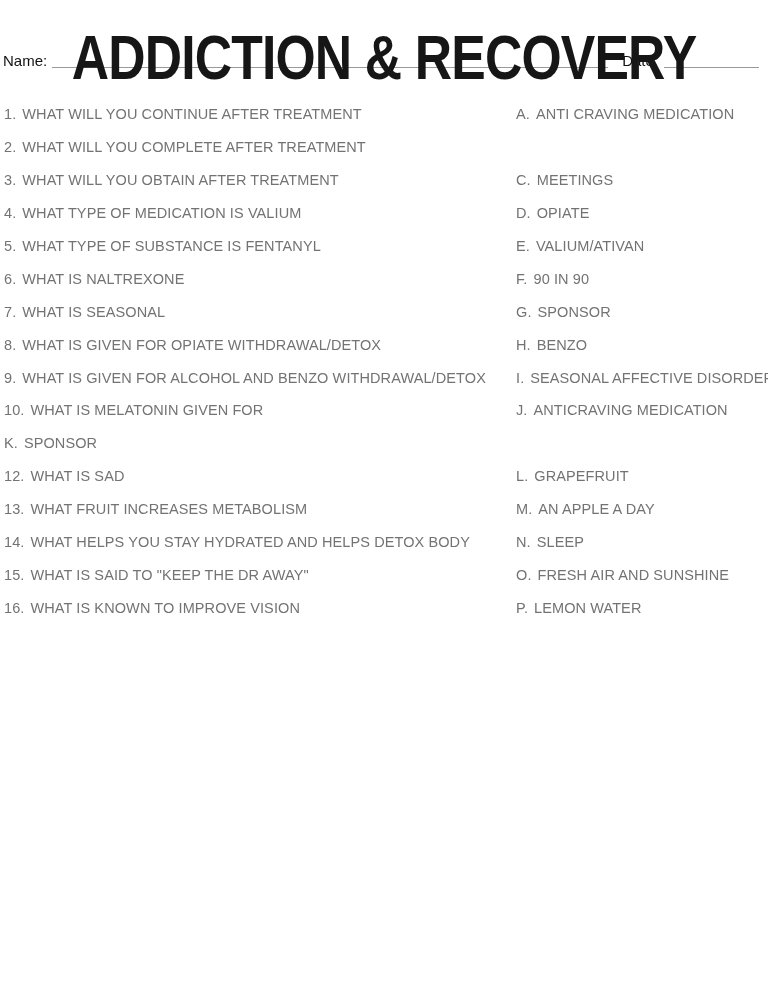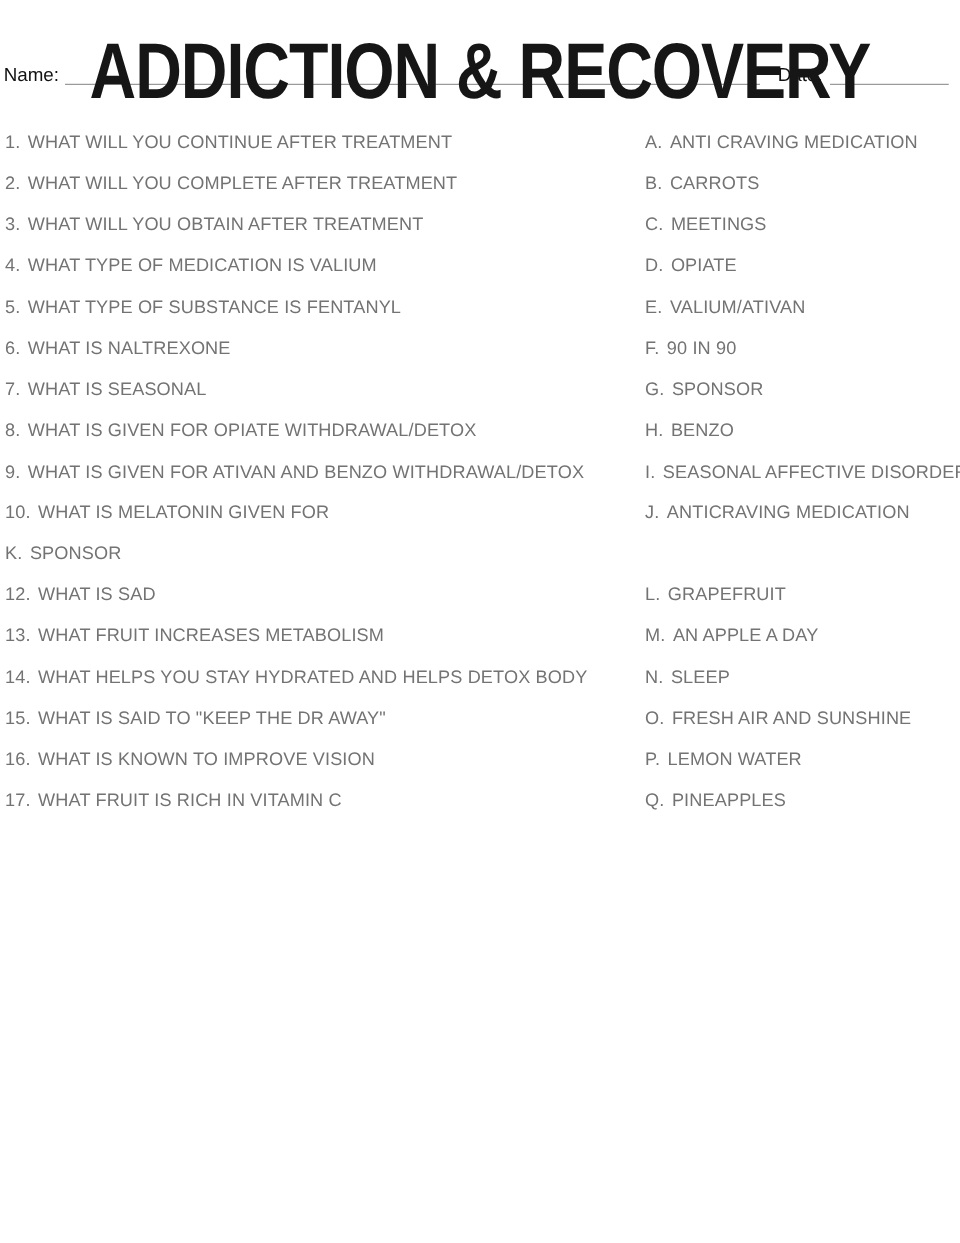--- a/index.html
+++ b/index.html
@@ -116,23 +116,20 @@
     </div>
     <div class="a">
       <span class="num">A.</span><span class="txt">ANTI CRAVING MEDICATION</span>
     </div>
   </div>
 
   <div class="row">
     <div class="q">
       <span class="num">2.</span><span class="txt">WHAT WILL YOU COMPLETE AFTER TREATMENT</span>
     </div>
-    <div class="a">
-      <span class="num">B.</span><span class="txt">CARROTS</span>
-    </div>
   </div>
 
   <div class="row">
     <div class="q">
       <span class="num">3.</span><span class="txt">WHAT WILL YOU OBTAIN AFTER TREATMENT</span>
     </div>
     <div class="a">
       <span class="num">C.</span><span class="txt">MEETINGS</span>
     </div>
   </div>
@@ -177,21 +174,21 @@
     <div class="q">
       <span class="num">8.</span><span class="txt">WHAT IS GIVEN FOR OPIATE WITHDRAWAL/DETOX</span>
     </div>
     <div class="a">
       <span class="num">H.</span><span class="txt">BENZO</span>
     </div>
   </div>
 
   <div class="row">
     <div class="q">
-      <span class="num">9.</span><span class="txt">WHAT IS GIVEN FOR ATIVAN AND BENZO WITHDRAWAL/DETOX</span>
+      <span class="num">9.</span><span class="txt">WHAT IS GIVEN FOR ALCOHOL AND BENZO WITHDRAWAL/DETOX</span>
     </div>
     <div class="a">
       <span class="num">I.</span><span class="txt">SEASONAL AFFECTIVE DISORDER</span>
     </div>
   </div>
 
   <div class="row">
     <div class="q">
       <span class="num">10.</span><span class="txt">WHAT IS MELATONIN GIVEN FOR</span>
     </div>
@@ -244,21 +241,13 @@
 
   <div class="row">
     <div class="q">
       <span class="num">16.</span><span class="txt">WHAT IS KNOWN TO IMPROVE VISION</span>
     </div>
     <div class="a">
       <span class="num">P.</span><span class="txt">LEMON WATER</span>
     </div>
   </div>
 
-  <div class="row">
-    <div class="q">
-      <span class="num">17.</span><span class="txt">WHAT FRUIT IS RICH IN VITAMIN C</span>
-    </div>
-    <div class="a">
-      <span class="num">Q.</span><span class="txt">PINEAPPLES</span>
-    </div>
-  </div>
 </div>
 
 </body></html>

